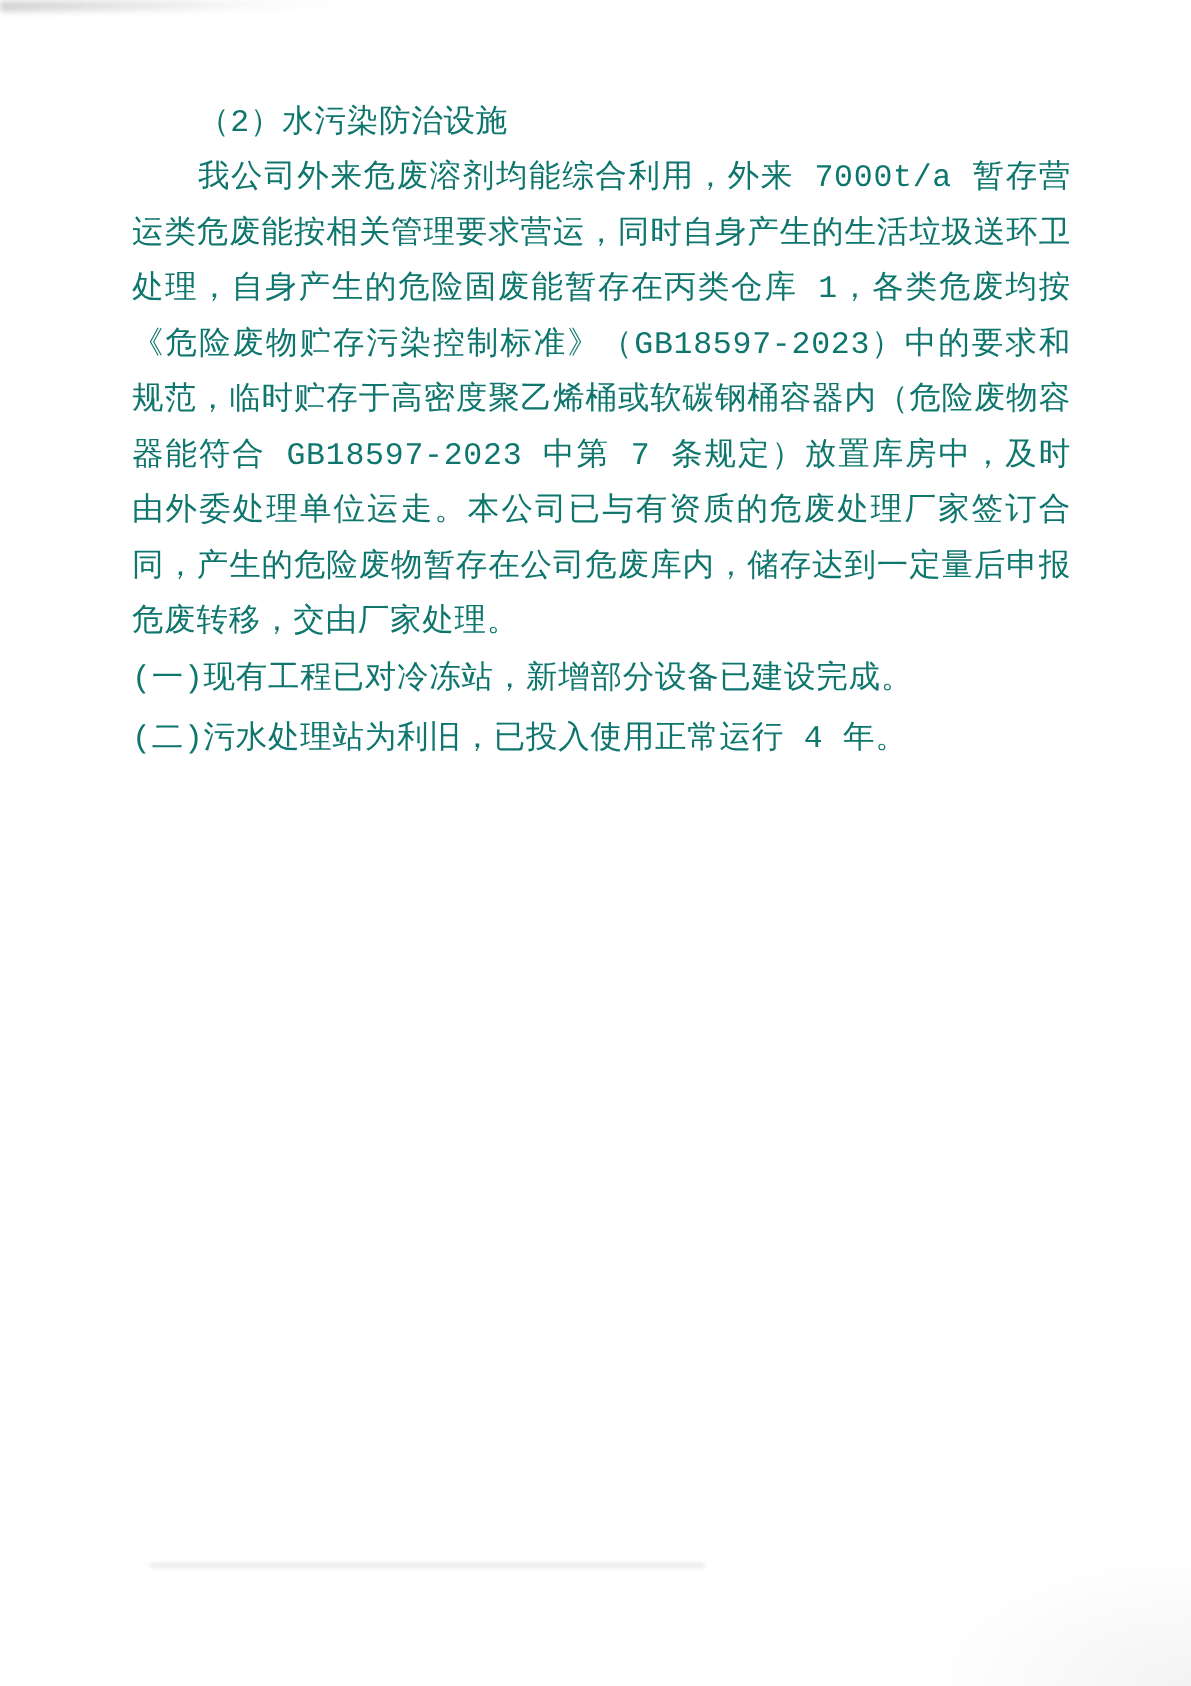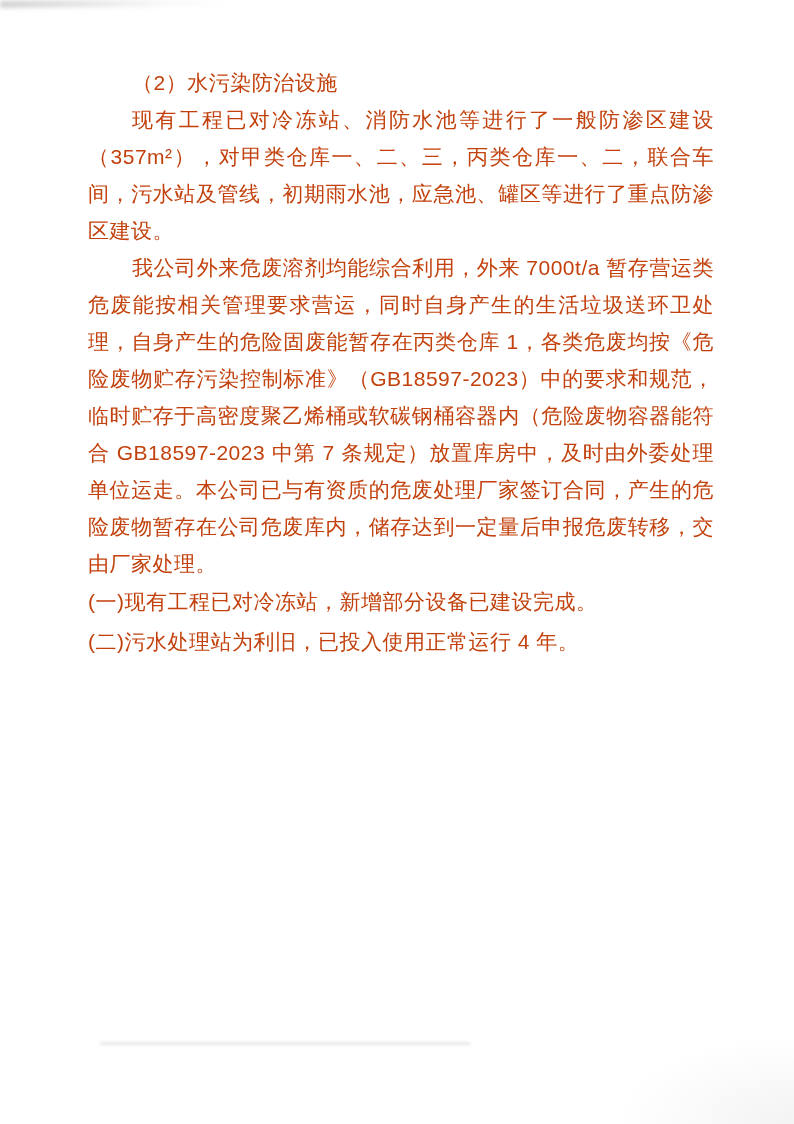--- a/index.html
+++ b/index.html
@@ -6,22 +6,22 @@
     margin: 0;
     padding: 0;
     background: #ffffff;
   }
   .page {
     position: relative;
     width: 794px;
     height: 1124px;
     background: #ffffff;
     overflow: hidden;
-    font-family: Liberation Sans, sans-serif;
-    color: #c2410c;
+    font-family: Liberation Mono, monospace;
+    color: #0f766e;
   }
   .text-block {
     position: absolute;
     left: 88px;
     top: 64px;
     width: 626px;
     font-size: 21px;
     line-height: 37px;
     text-align: justify;
     text-justify: inter-ideograph;
@@ -76,20 +76,19 @@
     background: radial-gradient(ellipse at bottom right, rgba(190,190,190,0.18), rgba(255,255,255,0) 70%);
   }
 </style>
 </head>
 <body>
 
 <div class="page">
   <div class="artifact-top-left"></div>
   <div class="text-block">
       <p class="subheading">（2）水污染防治设施</p>
-      <p class="body">现有工程已对冷冻站、消防水池等进行了一般防渗区建设（357m²），对甲类仓库一、二、三，丙类仓库一、二，联合车间，污水站及管线，初期雨水池，应急池、罐区等进行了重点防渗区建设。</p>
       <p class="body">我公司外来危废溶剂均能综合利用，外来 7000t/a 暂存营运类危废能按相关管理要求营运，同时自身产生的生活垃圾送环卫处理，自身产生的危险固废能暂存在丙类仓库 1，各类危废均按《危险废物贮存污染控制标准》（GB18597-2023）中的要求和规范，临时贮存于高密度聚乙烯桶或软碳钢桶容器内（危险废物容器能符合 GB18597-2023 中第 7 条规定）放置库房中，及时由外委处理单位运走。本公司已与有资质的危废处理厂家签订合同，产生的危险废物暂存在公司危废库内，储存达到一定量后申报危废转移，交由厂家处理。</p>
       <p class="list-item">(一)现有工程已对冷冻站，新增部分设备已建设完成。</p>
       <p class="list-item">(二)污水处理站为利旧，已投入使用正常运行 4 年。</p>
     </div>
   <div class="artifact-under-last-line"></div>
   <div class="artifact-bottom-right"></div>
 </div>
 
 </body></html>

